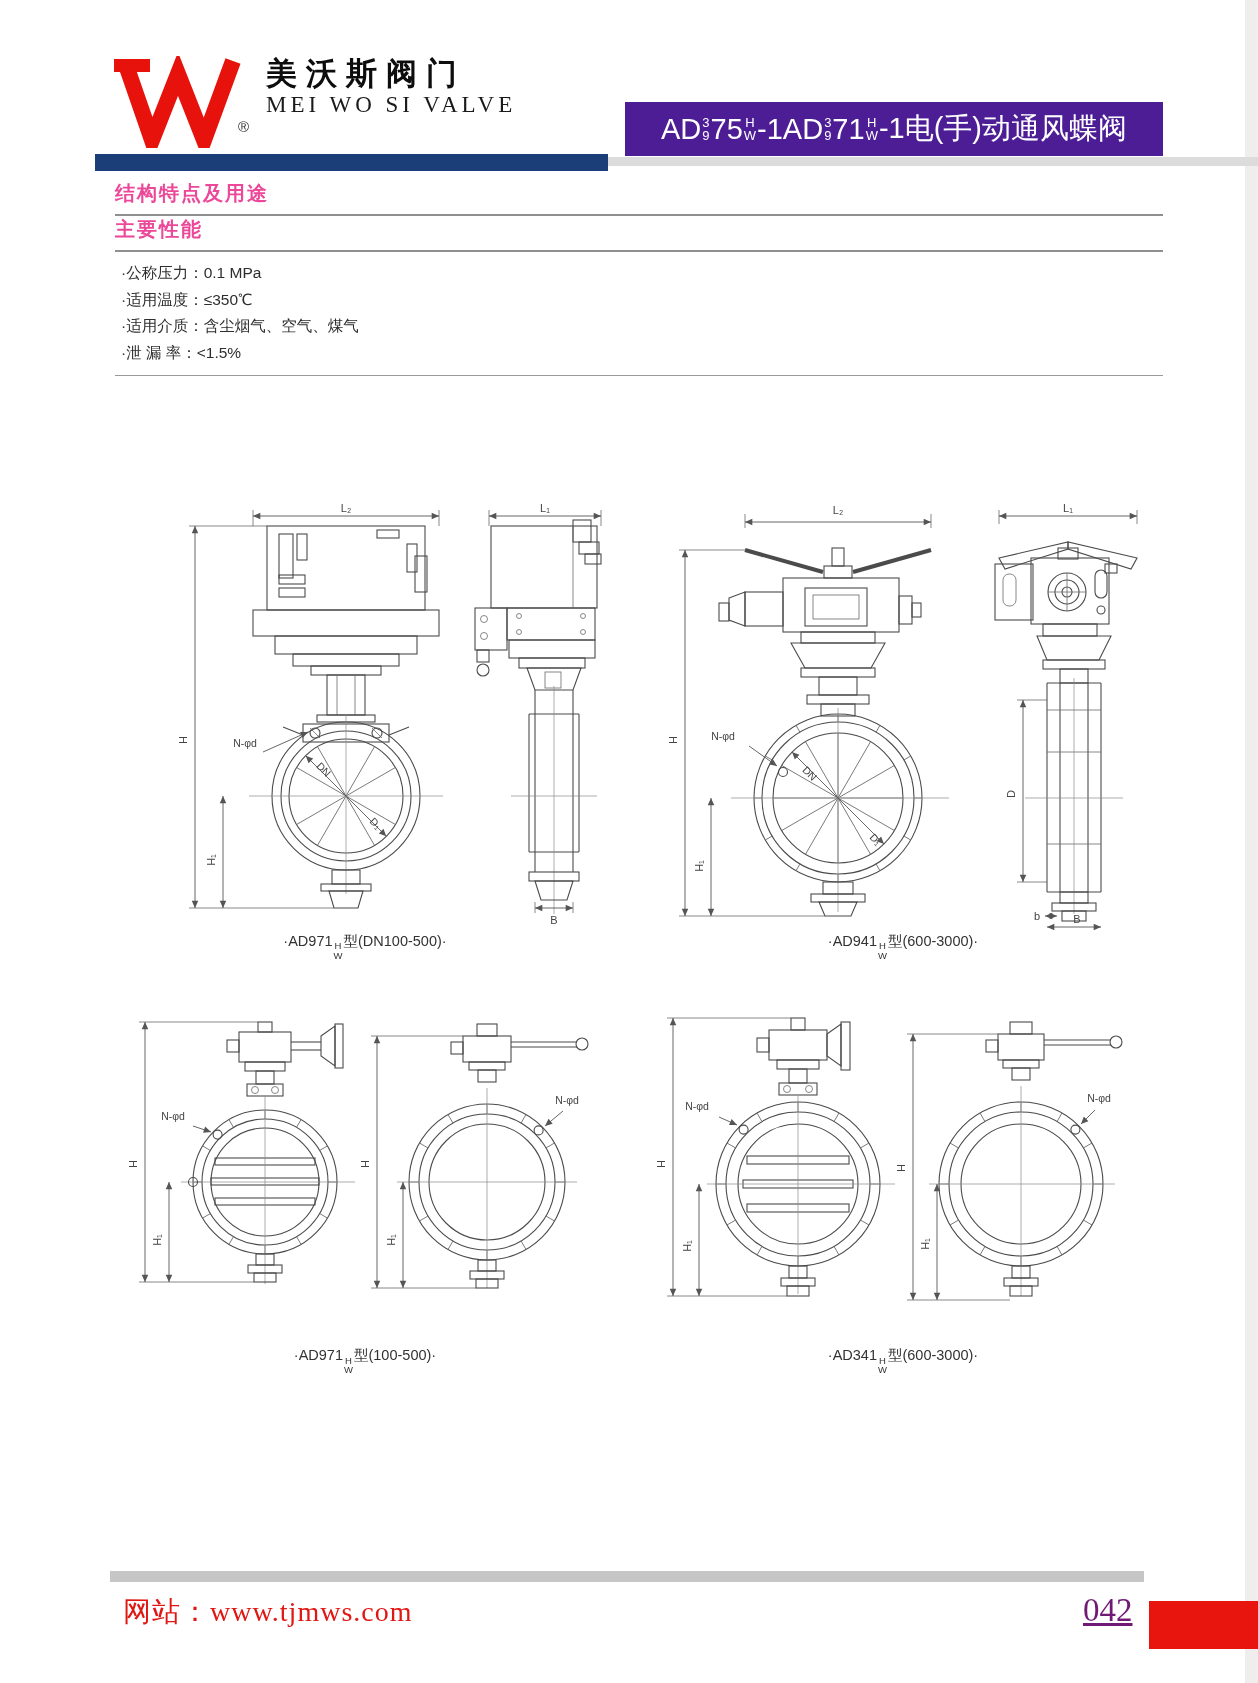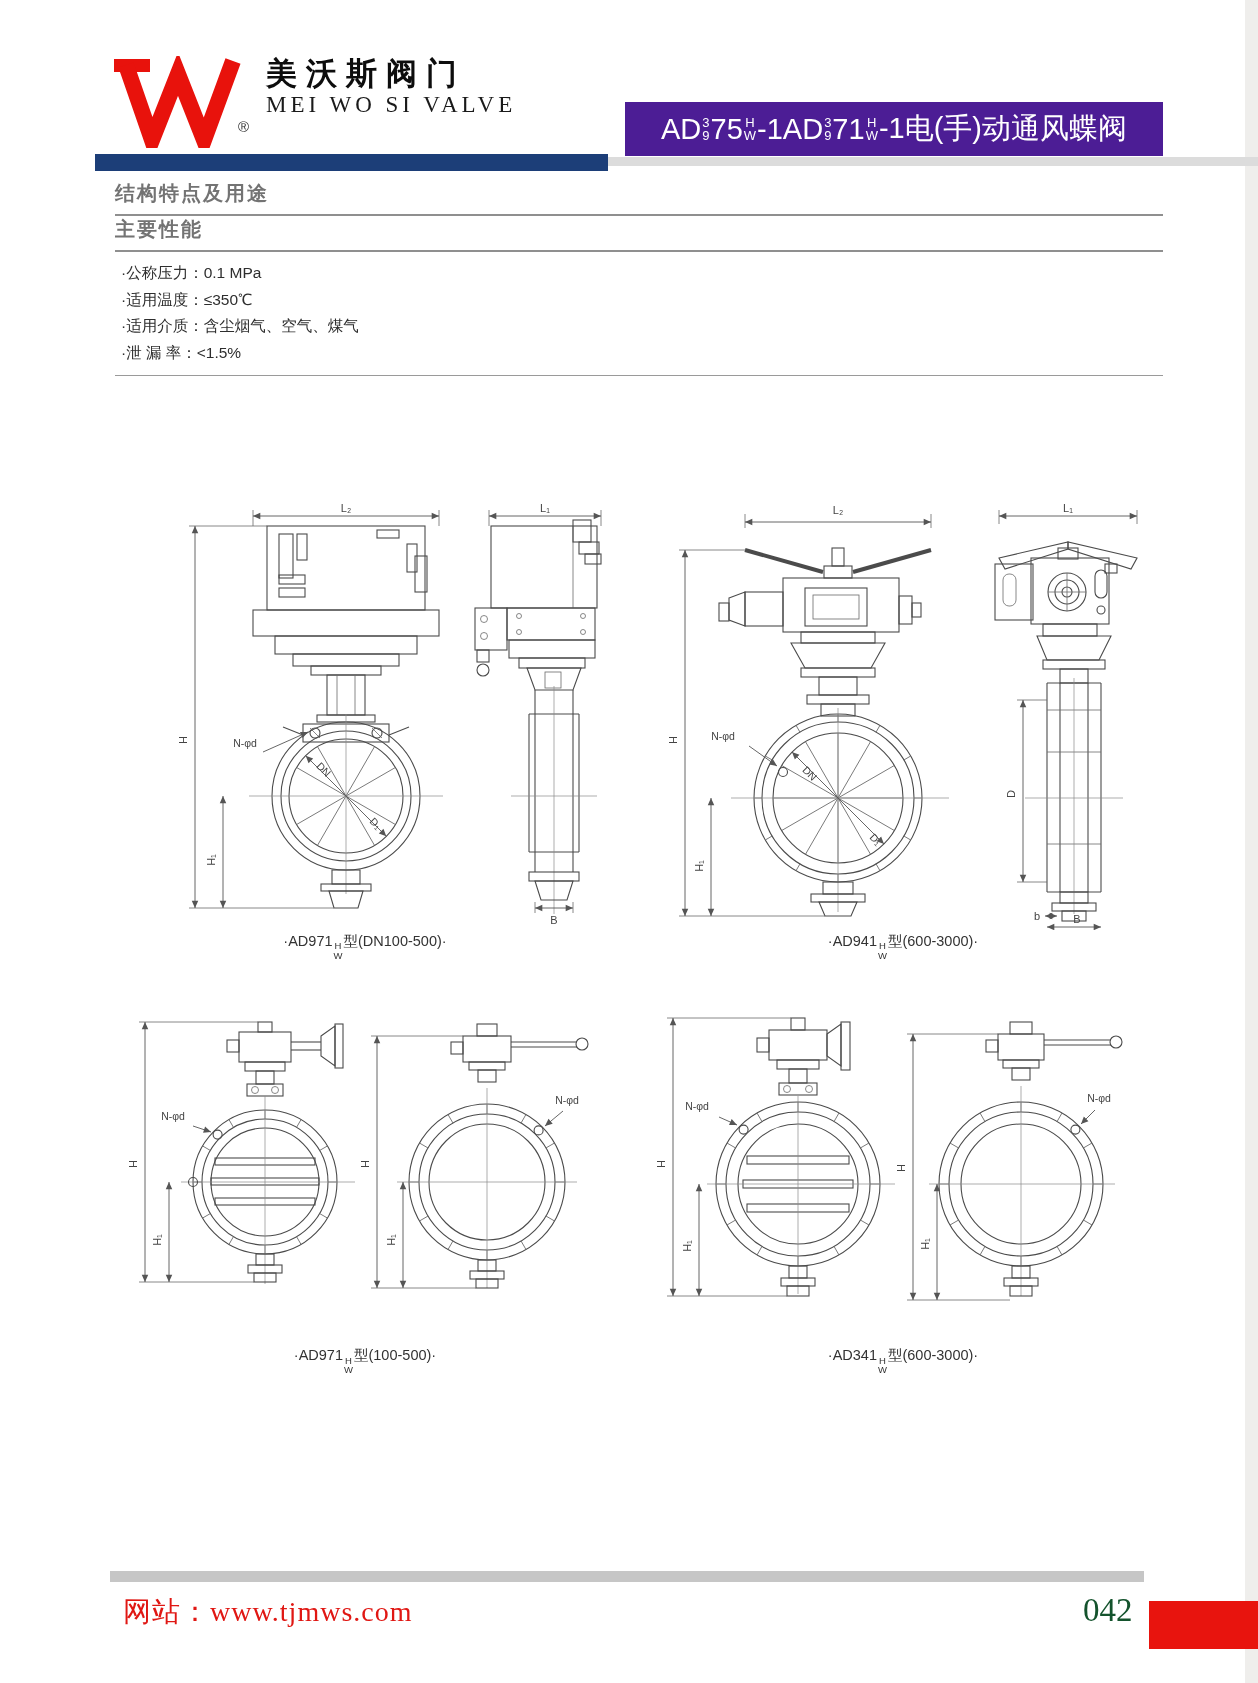--- a/index.html
+++ b/index.html
@@ -21,21 +21,21 @@
   .title-bar{position:absolute;left:625px;top:102px;width:538px;height:54px;background:#4c1d95;
              color:#fff;display:flex;align-items:center;justify-content:center;
              font-size:29px;white-space:nowrap;}
   .stk{display:inline-flex;flex-direction:column;line-height:1;text-align:center;
        vertical-align:-0.35em;margin:0 1px;}
   .title-bar .stk{font-size:13px;}
   .stk i{font-style:normal;display:block;}
 
   
   .content{position:absolute;left:115px;top:180px;width:1048px;}
-  .sec-title{font-size:20px;font-weight:bold;letter-spacing:2px;color:#737373;
+  .sec-title{font-size:20px;font-weight:bold;letter-spacing:2px;color:#ec4899;
              margin:0;padding-bottom:7px;border-bottom:2px solid #8f8f8f;}
   .sec-title.second{margin-top:0;}
   .body-par{margin:10px 0 0;font-size:15.5px;line-height:1.62;color:#2e2e2e;text-indent:2em;text-align:justify;}
   .perf-list{list-style:none;margin:8px 0 0;padding:0 0 0 6px;font-size:15.5px;line-height:1.72;color:#2e2e2e;}
   .bottom-rule{margin-top:8px;border-bottom:1px solid #9a9a9a;height:0;}
 
   
   .figures{position:absolute;left:115px;top:500px;width:1048px;}
   .fig-row{display:flex;justify-content:space-between;}
   .fig-row.second{margin-top:24px;}
@@ -49,21 +49,21 @@
   .cl{fill:none;stroke:#8a8a8a;stroke-width:0.7;}
   .dim{fill:none;stroke:#555;stroke-width:0.9;}
   .dt{font-family:"Liberation Sans",sans-serif;font-size:11px;fill:#444;}
   .dts{font-family:"Liberation Sans",sans-serif;font-size:10.5px;fill:#444;}
 
   
   .foot-bar{position:absolute;left:110px;top:1571px;width:1034px;height:11px;background:#c6c6c6;}
   .site{position:absolute;left:123px;top:1593px;font-family:"Liberation Serif",serif;
         font-size:28px;color:#e01713;letter-spacing:1px;}
   .pageno{position:absolute;left:1083px;top:1592px;font-family:"Liberation Serif",serif;
-          font-size:33px;color:#14532d;}
+          font-size:33px;color:#701a75;text-decoration:underline;}
   .red-block{position:absolute;left:1149px;top:1601px;width:109px;height:48px;background:#e8140e;z-index:2;}
 </style>
 </head>
 <body>
 
 <div class="page">
   <div class="edge-strip"></div>
 
   <svg width="0" height="0" style="position:absolute" aria-hidden="true">
     <defs>

